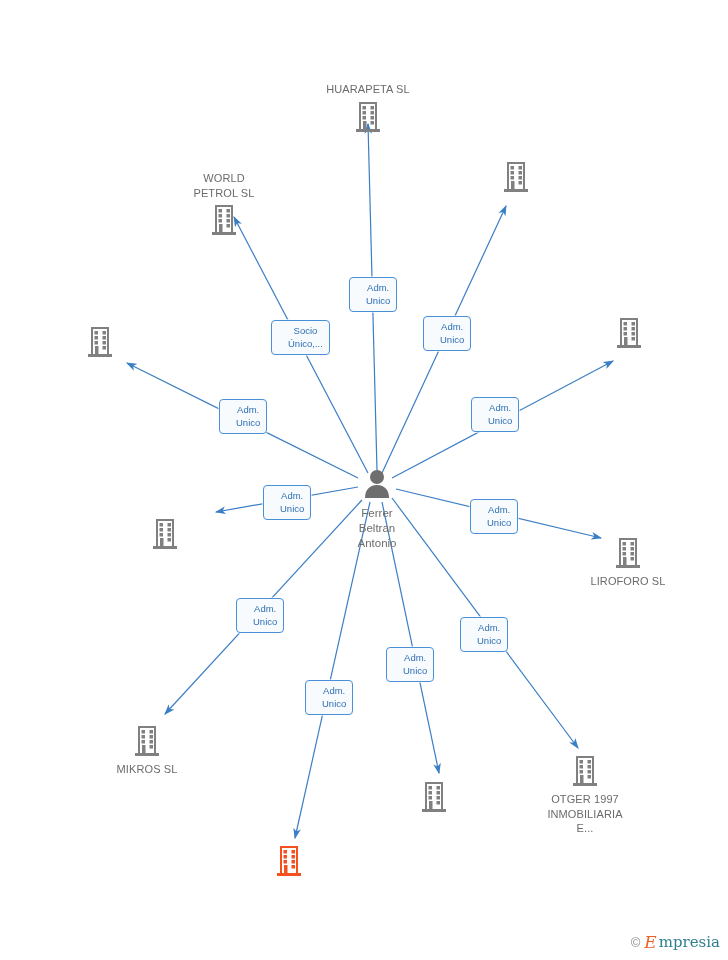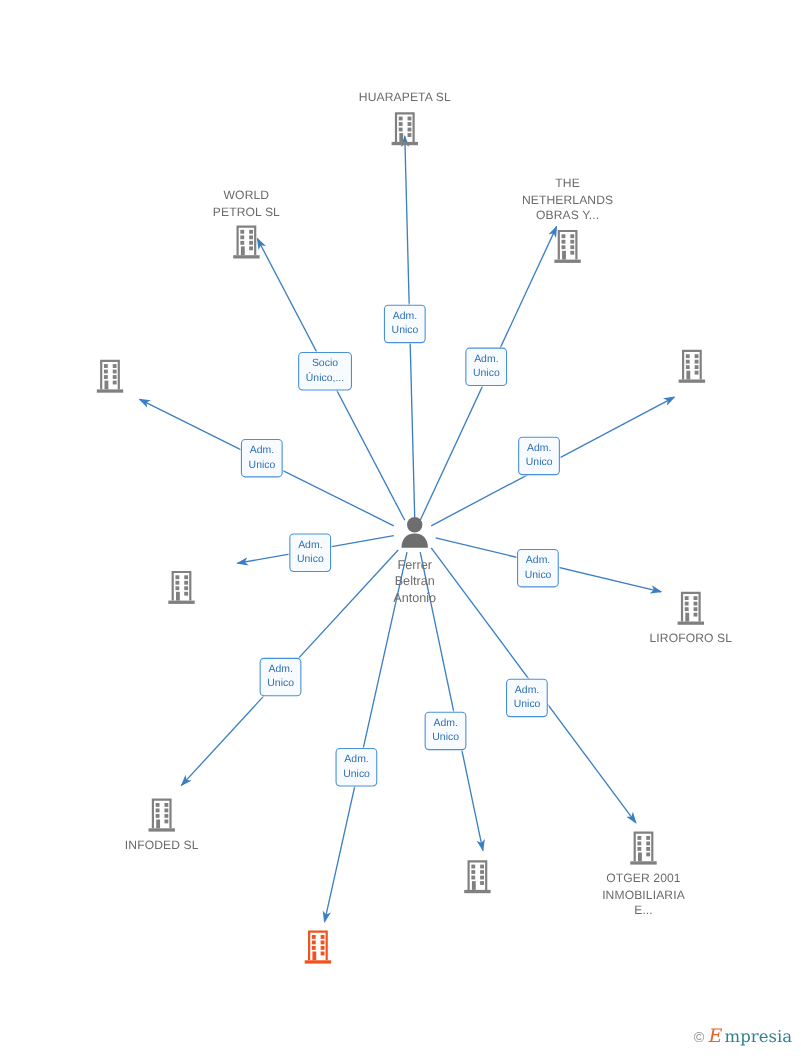--- a/index.html
+++ b/index.html
@@ -69,21 +69,21 @@
   }
   .edge-label {
     position: absolute;
     box-sizing: border-box;
     border: 1px solid #4a90d9;
     border-radius: 4px;
     background: #f7fbfe;
     color: #2f6fb5;
     font-size: 9.5px;
     line-height: 13px;
-    padding: 3px 6px 4px 6px;
+    padding: 3px 6px 4px 16px;
     text-align: center;
     white-space: pre-line;
     box-shadow: 0 0 0 1px rgba(255,255,255,0.6);
   }
   #watermark {
     position: absolute;
     right: 8px;
     bottom: 8px;
     display: flex;
     align-items: center;
@@ -151,23 +151,20 @@
               <rect x="17.5" y="11" width="3.5" height="3.5"></rect>
               <rect x="9.5" y="16" width="3.5" height="3.5"></rect>
               <rect x="17.5" y="16" width="3.5" height="3.5"></rect>
               <rect x="17.5" y="21" width="3.5" height="3.5"></rect>
               <rect x="10" y="21" width="3.5" height="8"></rect>
               <rect x="3" y="29" width="24" height="3"></rect>
             </g>
           </svg></span>
       </div>
       <div class="node caption-above" style="left: 516px; top: 160px;">
-        <span class="caption">THE
-NETHERLANDS
-OBRAS Y...</span>
         <span class="icon-wrap"><svg width="30" height="34" viewBox="0 0 30 34">
             <g fill="#808080">
               <path d="M6,2 H24 V29 H6 Z M8,4 V29 H22 V4 Z"></path>
               <rect x="9.5" y="6" width="3.5" height="3.5"></rect>
               <rect x="17.5" y="6" width="3.5" height="3.5"></rect>
               <rect x="9.5" y="11" width="3.5" height="3.5"></rect>
               <rect x="17.5" y="11" width="3.5" height="3.5"></rect>
               <rect x="9.5" y="16" width="3.5" height="3.5"></rect>
               <rect x="17.5" y="16" width="3.5" height="3.5"></rect>
               <rect x="17.5" y="21" width="3.5" height="3.5"></rect>
@@ -267,21 +264,21 @@
               <rect x="17.5" y="6" width="3.5" height="3.5"></rect>
               <rect x="9.5" y="11" width="3.5" height="3.5"></rect>
               <rect x="17.5" y="11" width="3.5" height="3.5"></rect>
               <rect x="9.5" y="16" width="3.5" height="3.5"></rect>
               <rect x="17.5" y="16" width="3.5" height="3.5"></rect>
               <rect x="17.5" y="21" width="3.5" height="3.5"></rect>
               <rect x="10" y="21" width="3.5" height="8"></rect>
               <rect x="3" y="29" width="24" height="3"></rect>
             </g>
           </svg></span>
-        <span class="caption">INFODED SL</span>
+        <span class="caption">MIKROS SL</span>
       </div>
       <div class="node caption-below highlight" style="left: 289px; top: 844px;">
         <span class="icon-wrap"><svg width="30" height="34" viewBox="0 0 30 34">
             <g fill="#f4511e">
               <path d="M6,2 H24 V29 H6 Z M8,4 V29 H22 V4 Z"></path>
               <rect x="9.5" y="6" width="3.5" height="3.5"></rect>
               <rect x="17.5" y="6" width="3.5" height="3.5"></rect>
               <rect x="9.5" y="11" width="3.5" height="3.5"></rect>
               <rect x="17.5" y="11" width="3.5" height="3.5"></rect>
               <rect x="9.5" y="16" width="3.5" height="3.5"></rect>
@@ -316,21 +313,21 @@
               <rect x="17.5" y="6" width="3.5" height="3.5"></rect>
               <rect x="9.5" y="11" width="3.5" height="3.5"></rect>
               <rect x="17.5" y="11" width="3.5" height="3.5"></rect>
               <rect x="9.5" y="16" width="3.5" height="3.5"></rect>
               <rect x="17.5" y="16" width="3.5" height="3.5"></rect>
               <rect x="17.5" y="21" width="3.5" height="3.5"></rect>
               <rect x="10" y="21" width="3.5" height="8"></rect>
               <rect x="3" y="29" width="24" height="3"></rect>
             </g>
           </svg></span>
-        <span class="caption">OTGER 2001
+        <span class="caption">OTGER 1997
 INMOBILIARIA
 E...</span>
       </div>
     </div>
   <div id="labels-layer">
       <div class="edge-label" style="left: 349px; top: 277px;">Adm.
 Unico</div>
       <div class="edge-label" style="left: 423px; top: 316px;">Adm.
 Unico</div>
       <div class="edge-label" style="left: 271px; top: 320px;">Socio

